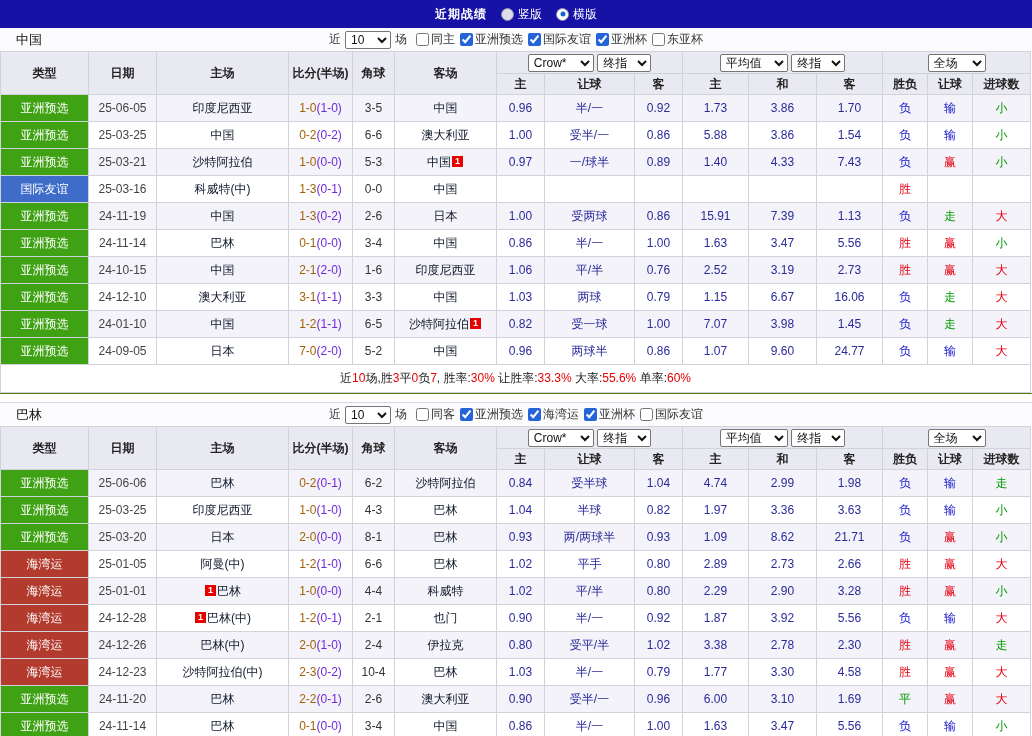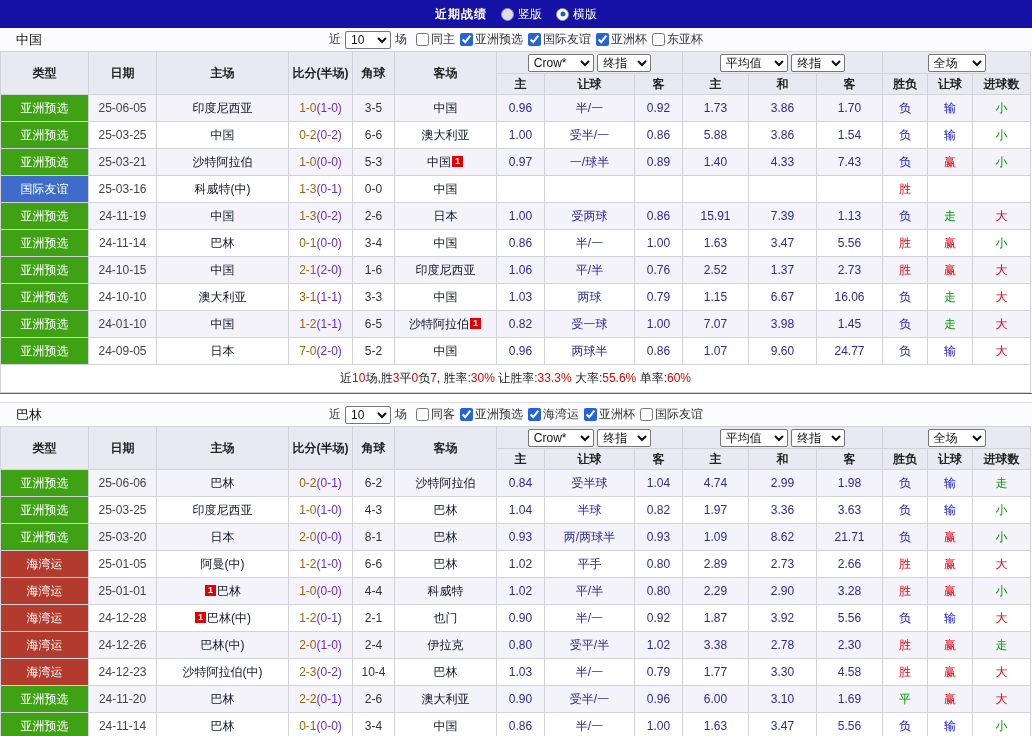--- a/index.html
+++ b/index.html
@@ -288,30 +288,30 @@
     <td class="c-type type-green">亚洲预选</td>
     <td class="c-date">24-10-15</td>
     <td class="c-team home-cell"><span class="team">中国</span></td>
     <td class="c-score"><span class="ft">2-1</span><span class="ht">(2-0)</span></td>
     <td class="c-corner">1-6</td>
     <td class="c-team away-cell"><span class="team">印度尼西亚</span></td>
     <td class="odd">1.06</td>
     <td class="odd">平/半</td>
     <td class="odd">0.76</td>
     <td class="odd">2.52</td>
-    <td class="odd">1.37</td>
+    <td class="odd">3.19</td>
     <td class="odd">2.73</td>
     <td class="res t-r">胜</td>
     <td class="res t-r">赢</td>
     <td class="res t-r">大</td>
   </tr>
 
   <tr>
     <td class="c-type type-green">亚洲预选</td>
-    <td class="c-date">24-10-10</td>
+    <td class="c-date">24-12-10</td>
     <td class="c-team home-cell"><span class="team">澳大利亚</span></td>
     <td class="c-score"><span class="ft">3-1</span><span class="ht">(1-1)</span></td>
     <td class="c-corner">3-3</td>
     <td class="c-team away-cell"><span class="team">中国</span></td>
     <td class="odd">1.03</td>
     <td class="odd">两球</td>
     <td class="odd">0.79</td>
     <td class="odd">1.15</td>
     <td class="odd">6.67</td>
     <td class="odd">16.06</td>

